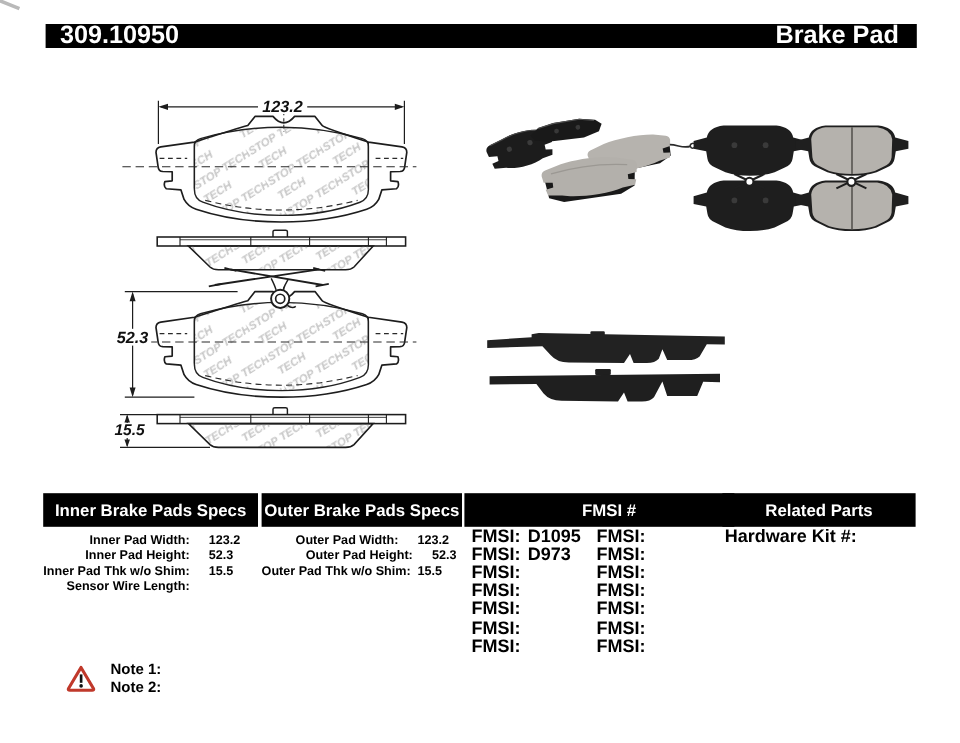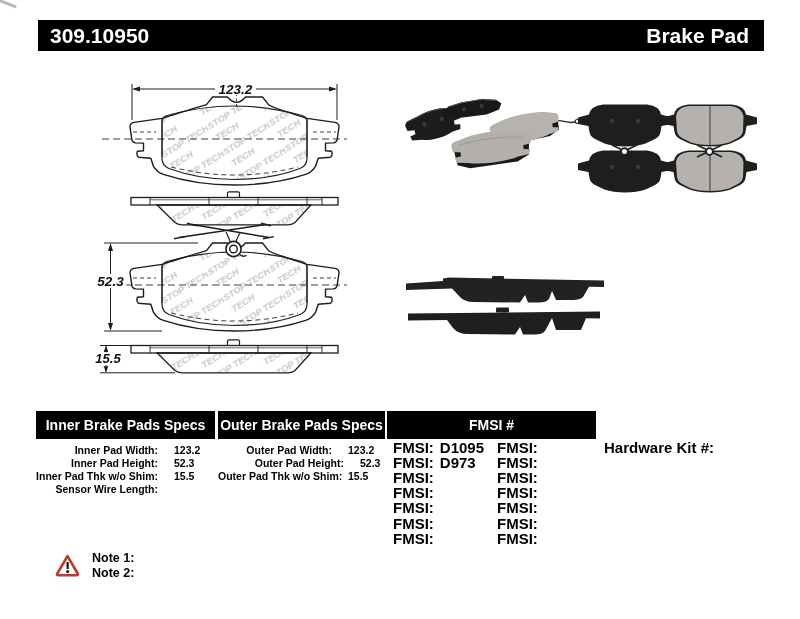--- a/index.html
+++ b/index.html
@@ -1,28 +1,28 @@
 <!DOCTYPE html>
 <html><head>
 <meta charset="utf-8">
 <style>
   html,body{margin:0;padding:0;background:#fff;}
   #sheet{position:relative;width:800px;height:619px;background:#fff;overflow:hidden;
          font-family:"Liberation Sans","DejaVu Sans",sans-serif;color:#000;}
   .corner-mark{position:absolute;left:-3px;top:2px;width:20px;height:2.5px;background:#b9b9b9;
          transform:rotate(22deg);}
-  .header-bar{position:absolute;left:38px;top:20px;width:726px;height:31px;background:#000;
+  .header-bar{position:absolute;left:38px;top:20px;width:726px;height:20px;background:#000;
          color:#fff;display:flex;justify-content:space-between;align-items:center;
          box-sizing:border-box;padding:0 15px 0 12px;font-size:21px;font-weight:bold;}
   .gfx{position:absolute;left:0;top:0;}
   .tbar{position:absolute;top:411px;height:28px;line-height:28px;background:#000;color:#fff;
          font-size:14px;font-weight:bold;text-align:center;}
   #bar-inner{left:36px;width:179px;}
   #bar-outer{left:218px;width:167px;}
-  #bar-fmsi{left:387px;width:209px;}
+  #bar-fmsi{left:387px;width:209px;padding-left:16px;}
   #bar-related{left:602px;width:161px;}
   .srow{position:absolute;display:flex;font-size:10.5px;font-weight:bold;line-height:13px;white-space:nowrap;gap:12px;}
   .srow .sl{display:inline-block;text-align:right;}
   .srow.inner .sl{width:122px;}
   .srow.outer .sl{width:114px;}
   .srow .sv{margin-left:4px;}
   .frow{position:absolute;display:flex;font-size:15px;font-weight:bold;line-height:13px;white-space:nowrap;}
   .frow .fv{margin-left:6px;}
   .note-text{position:absolute;left:92px;font-size:12.5px;font-weight:bold;line-height:14px;}
   .warn{position:absolute;left:55px;top:554px;width:25px;height:23px;}
@@ -186,20 +186,21 @@
       <rect x="496" y="307.5" width="13" height="5" rx="1" fill="#1f1f1f"></rect>
       <path d="M408 313.5 L600 311.5 L600 318.5 L586 318.2 L581 330 L556 330 L552 318 L545 331
                Q542 334.5 535 334.5 L523 334.5 L520 327 L515 334.5 L468 334 Q458 334 453 328
                L447 320 L408 320.5 Z" fill="#1f1f1f"></path>
     </g>
   </svg>
 
   <div class="tbar" id="bar-outer">Outer Brake Pads Specs</div>
   <div class="tbar" id="bar-inner">Inner Brake Pads Specs</div>
   <div class="tbar" id="bar-fmsi">FMSI #</div>
+  <div class="tbar" id="bar-related">Related Parts</div>
 
   <div class="srow inner" style="left:36px;top:444px">
     <span class="sl">Inner Pad Width:</span>
     <span class="sv">123.2</span>
     </div>
   <div class="srow inner" style="left:36px;top:457px">
     <span class="sl">Inner Pad Height:</span>
     <span class="sv">52.3</span>
     </div>
   <div class="srow inner" style="left:36px;top:470px">

